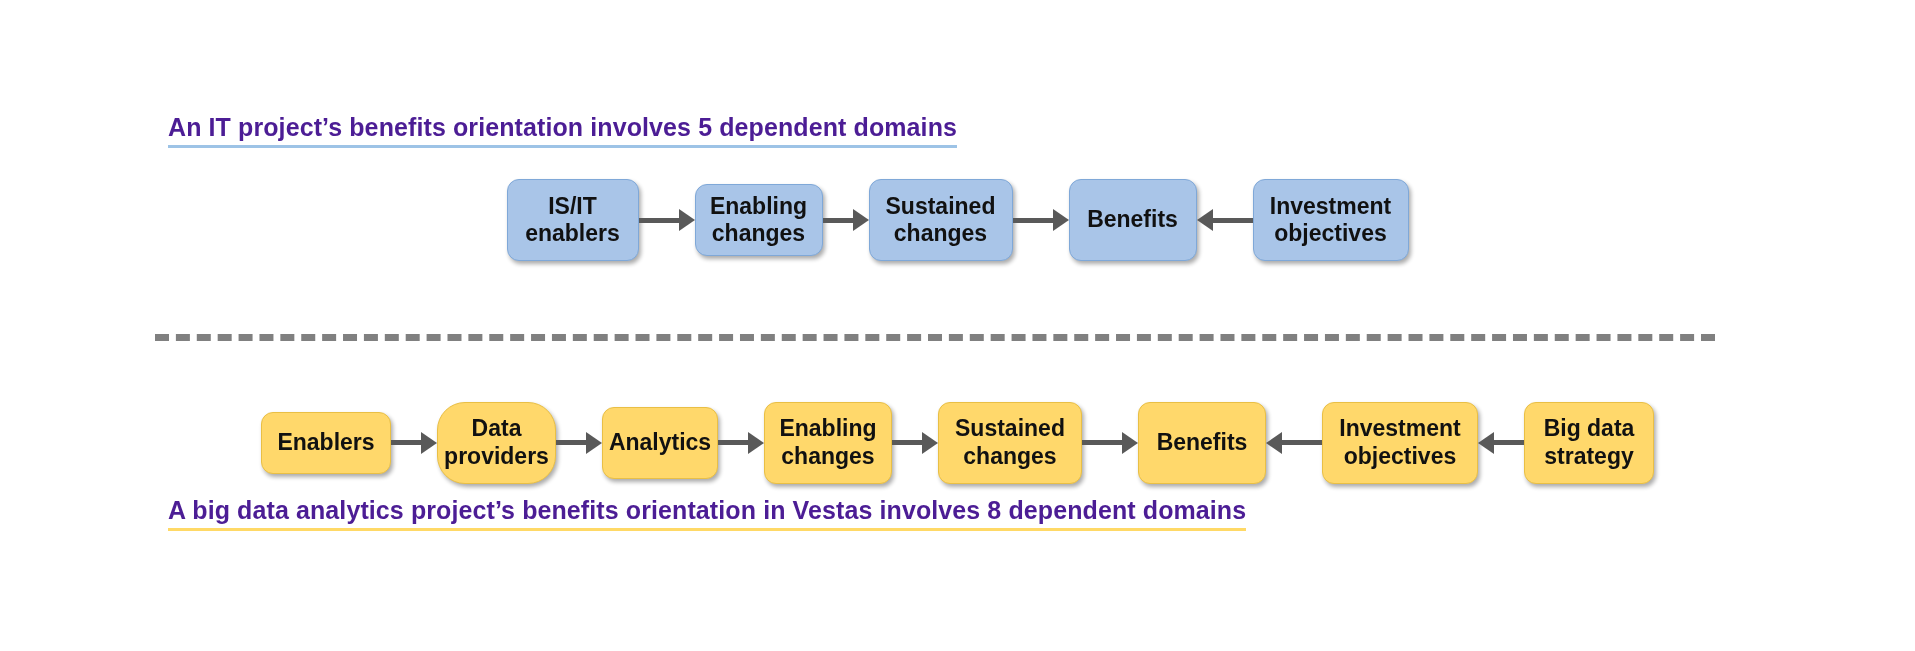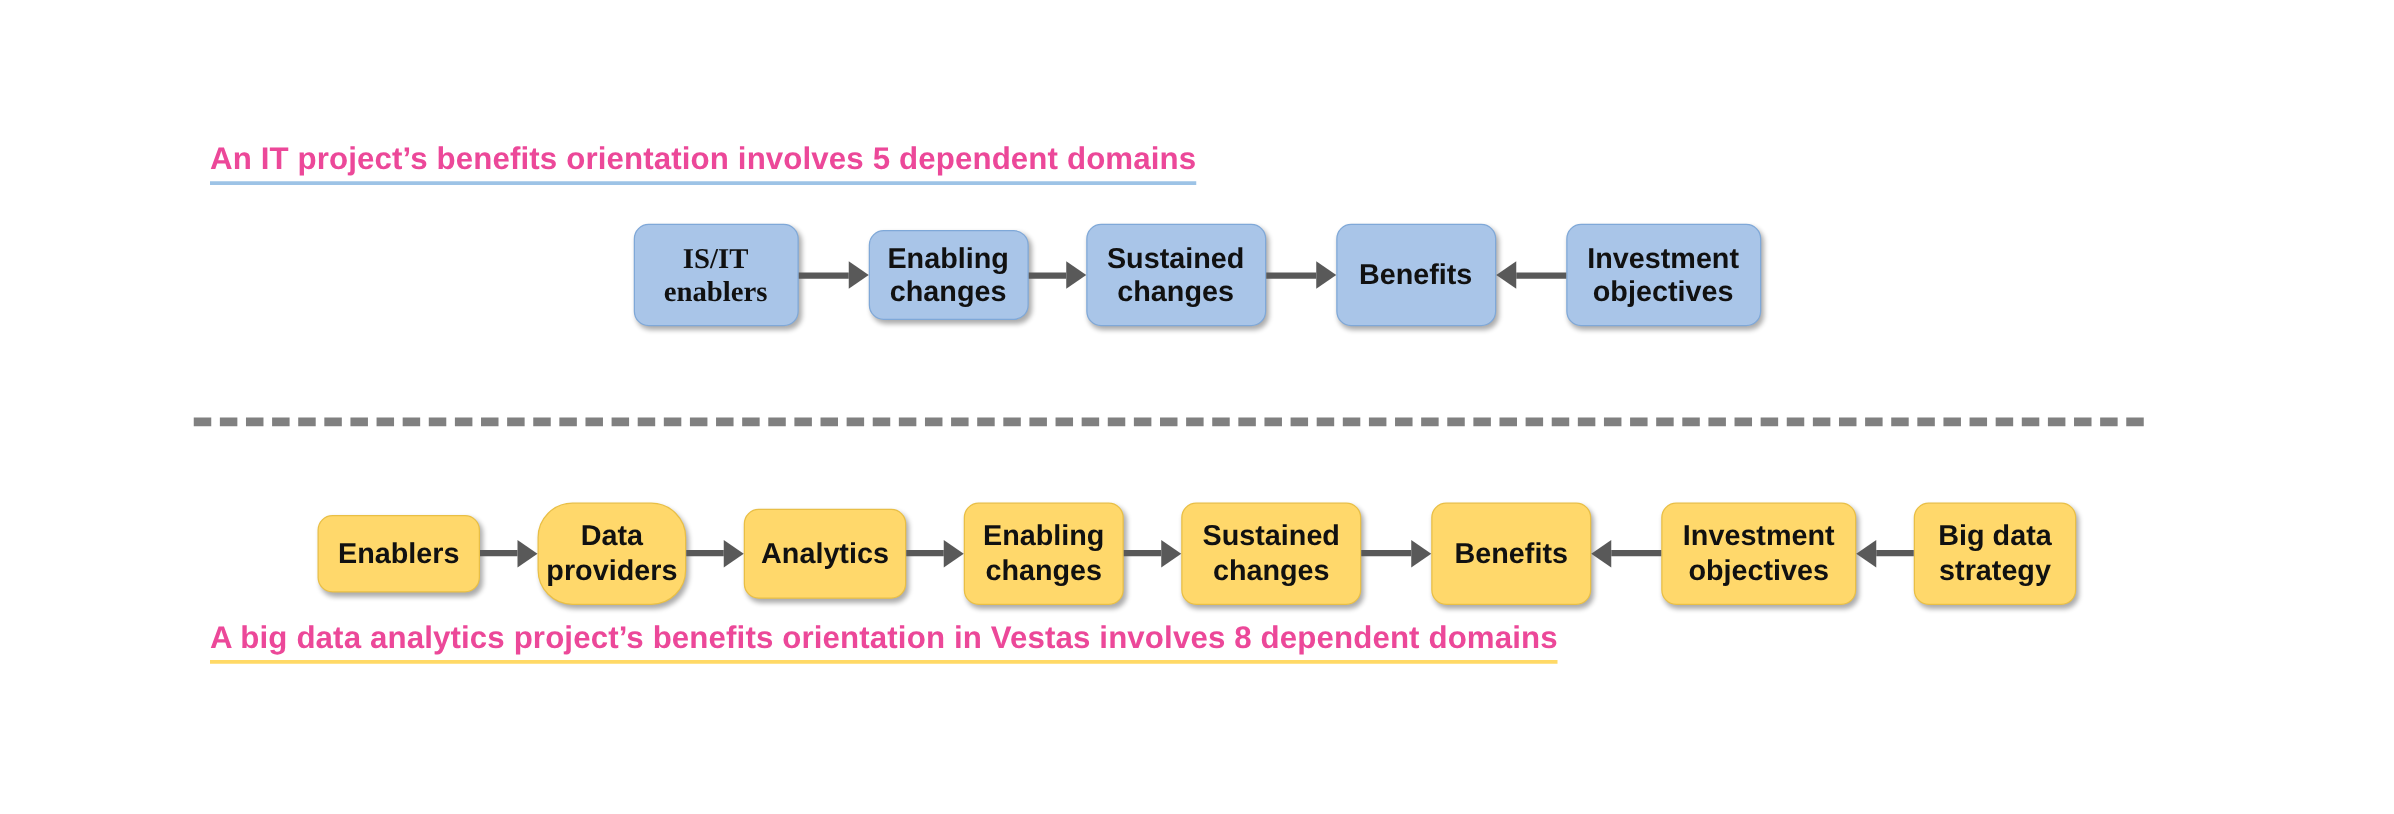--- a/index.html
+++ b/index.html
@@ -20,21 +20,21 @@
     left: 0; top: 0;
     width: 1915px;
     height: 651px;
   }
 
   
   .title {
     position: absolute;
     font-size: 25px;
     font-weight: bold;
-    color: #ec4899;
+    color: #4c1d95;
     white-space: nowrap;
     letter-spacing: 0.1px;
   }
   .title .underline-bar {
     display: block;
     height: 3px;
     margin-top: 3px;
   }
   #title-top {
     left: 168px;
@@ -145,21 +145,21 @@
 
 <div class="canvas">
 
   <div class="title" id="title-top">
     <span>An IT project’s benefits orientation involves 5 dependent domains</span>
     <span class="underline-bar"></span>
   </div>
 
   <div class="row" id="row-top">
 
-    <div class="box blue b-h-tall" style="width:132px;font-family:Liberation Serif, serif;">
+    <div class="box blue b-h-tall" style="width:132px;">
       <span>IS/IT
 enablers</span>
     </div>
 
     <div class="arrow right gap-md">
       <div class="shaft"></div>
       <div class="head"></div>
     </div>
 
     <div class="box blue b-h-mid" style="width:128px;">
@@ -214,21 +214,21 @@
     <div class="box yellow b-h-tall" style="width:119px;border-radius:28px;">
       <span>Data
 providers</span>
     </div>
 
     <div class="arrow right gap-sm">
       <div class="shaft"></div>
       <div class="head"></div>
     </div>
 
-    <div class="box yellow b-h-mid" style="width:130px;">
+    <div class="box yellow b-h-mid" style="width:116px;">
       <span>Analytics</span>
     </div>
 
     <div class="arrow right gap-sm">
       <div class="shaft"></div>
       <div class="head"></div>
     </div>
 
     <div class="box yellow b-h-tall" style="width:128px;">
       <span>Enabling

